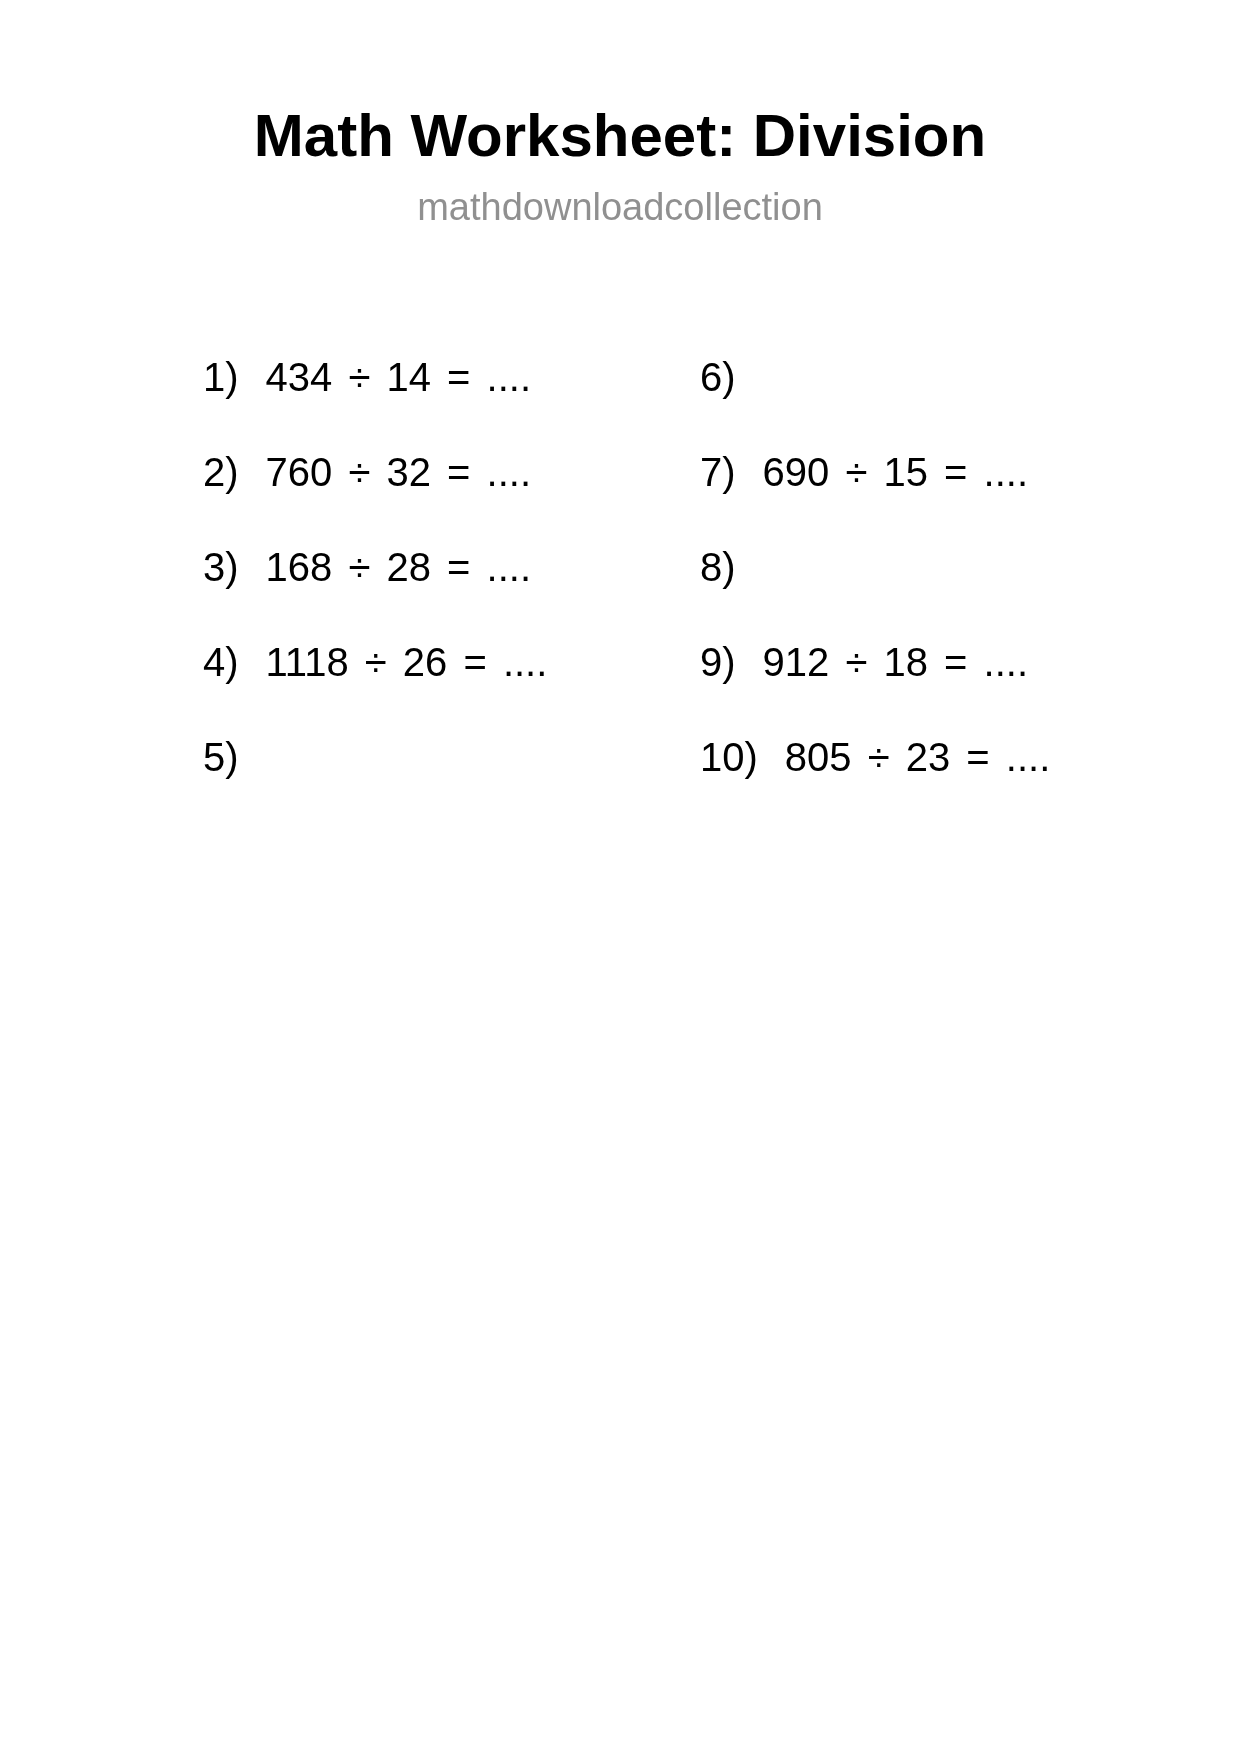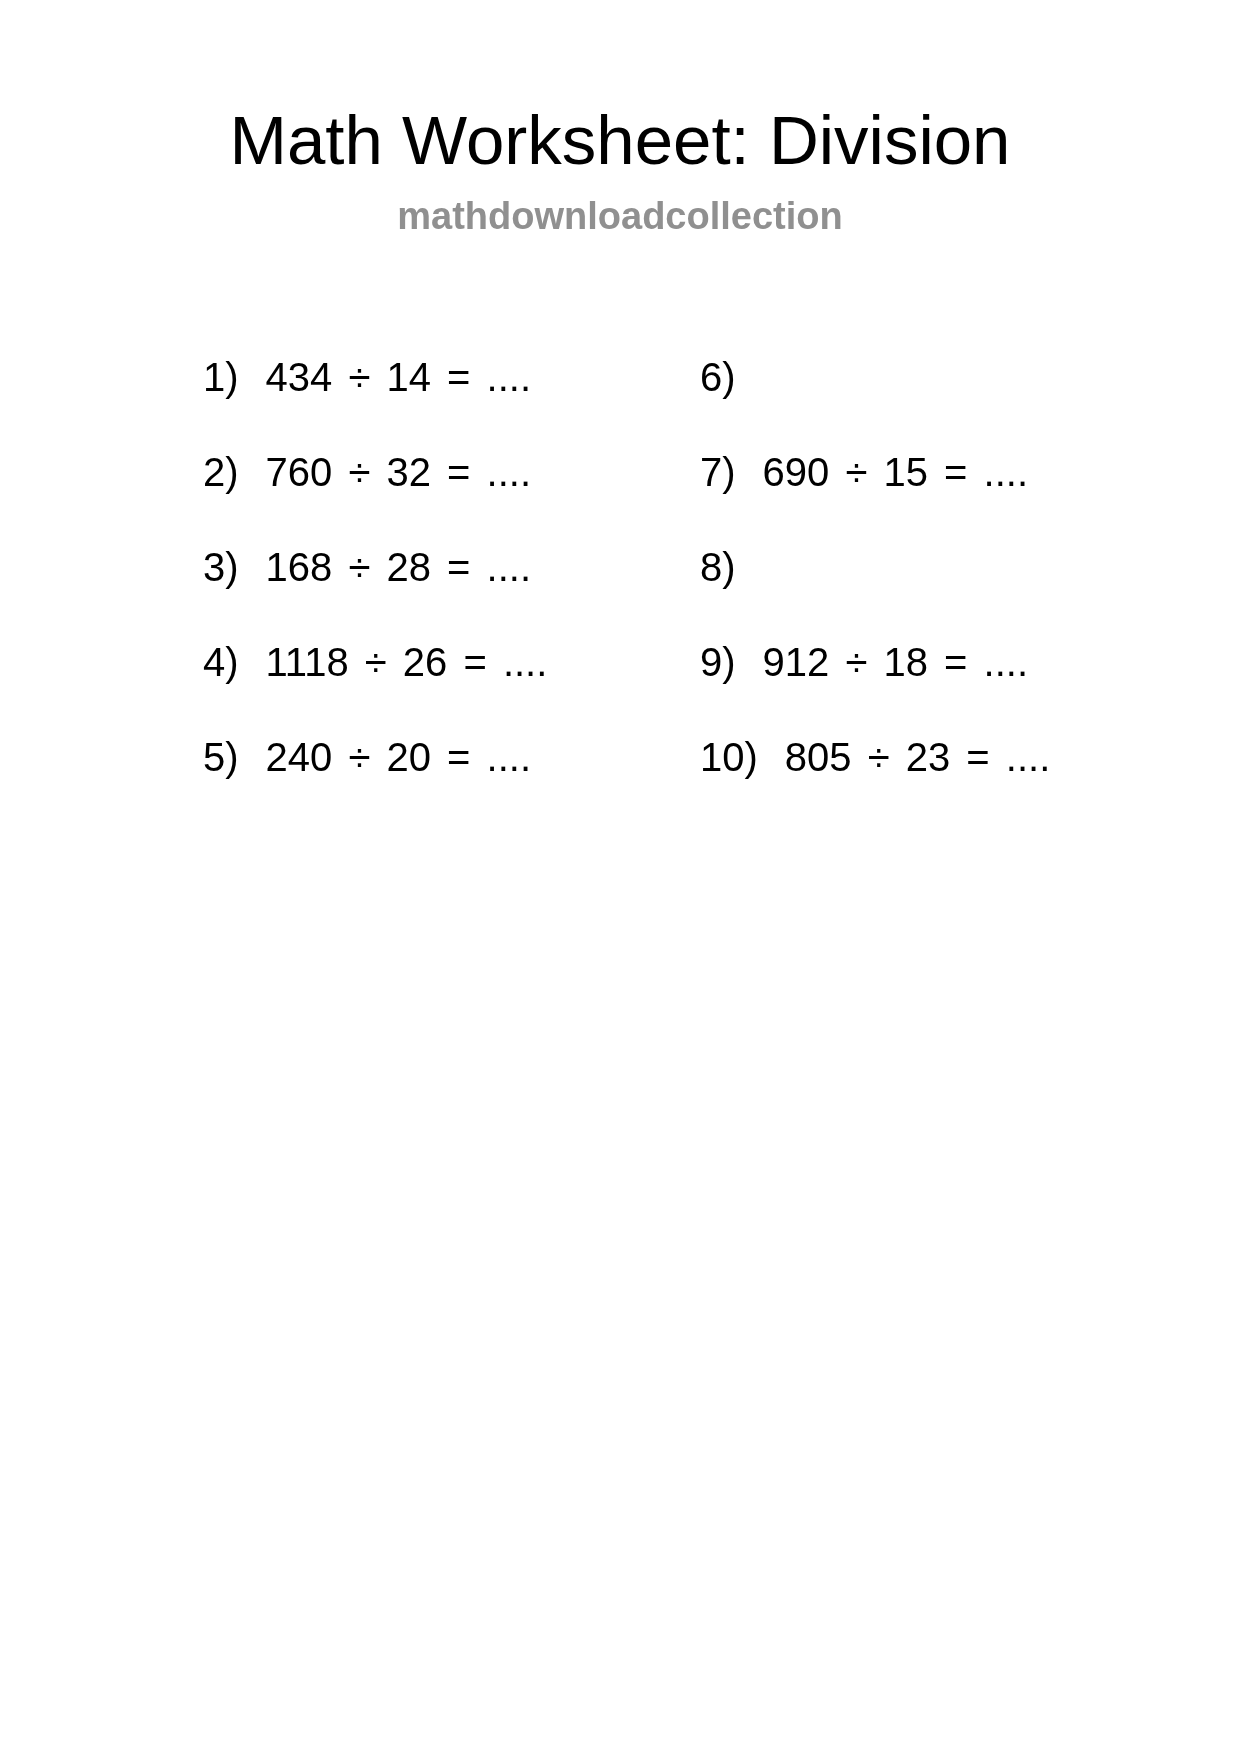--- a/index.html
+++ b/index.html
@@ -17,32 +17,32 @@
   }
   .page {
     position: absolute;
     inset: 0;
     background: #ffffff;
   }
   .title {
     margin: 0;
     margin-top: 106px;
     text-align: center;
-    font-size: 69px;
-    font-weight: 400;
+    font-size: 60px;
+    font-weight: 700;
     line-height: 1;
     letter-spacing: 0px;
     color: #000000;
   }
   .subtitle {
     margin: 0;
     margin-top: 22px;
     text-align: center;
     font-size: 38px;
-    font-weight: 700;
+    font-weight: 400;
     line-height: 1;
     color: #909090;
   }
   .problems {
     position: absolute;
     top: 329px;
     left: 0;
     right: 0;
   }
   .prow {
@@ -122,21 +122,20 @@
       </div>
       <div class="pcell right">
         <span class="pnum">9)</span>
         <span class="pexpr">912 ÷ 18 = ....</span>
       </div>
     </div>
 
     <div class="prow">
       <div class="pcell left">
         <span class="pnum">5)</span>
-        <span class="pexpr">240 ÷ 20 = ....</span>
       </div>
       <div class="pcell right">
         <span class="pnum">10)</span>
         <span class="pexpr">805 ÷ 23 = ....</span>
       </div>
     </div>
 
   </div>
 </div>
 

